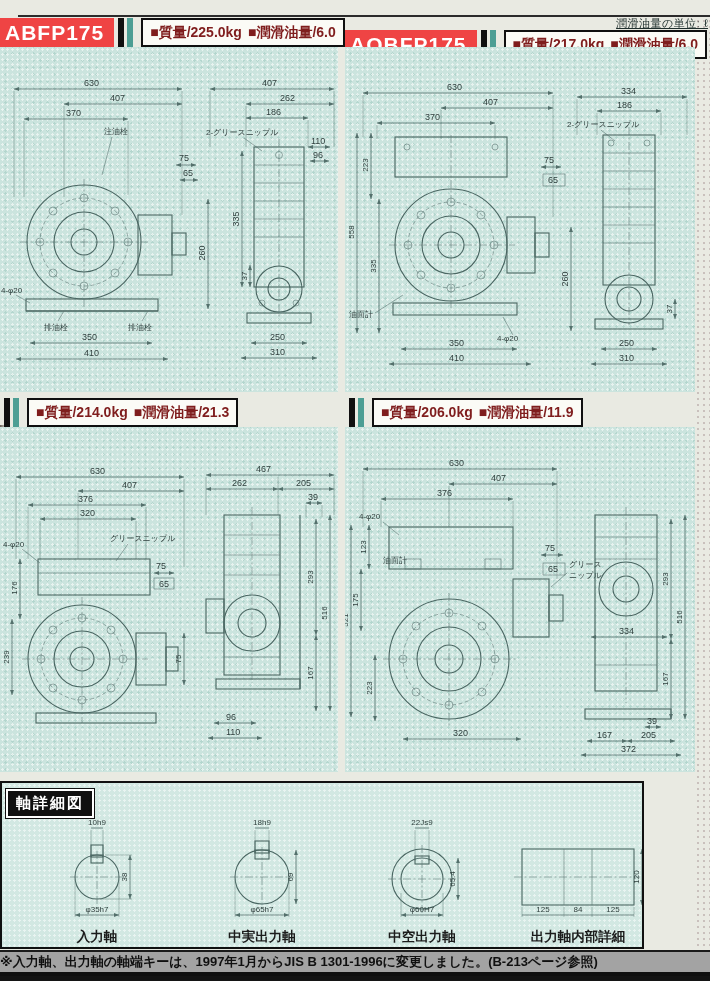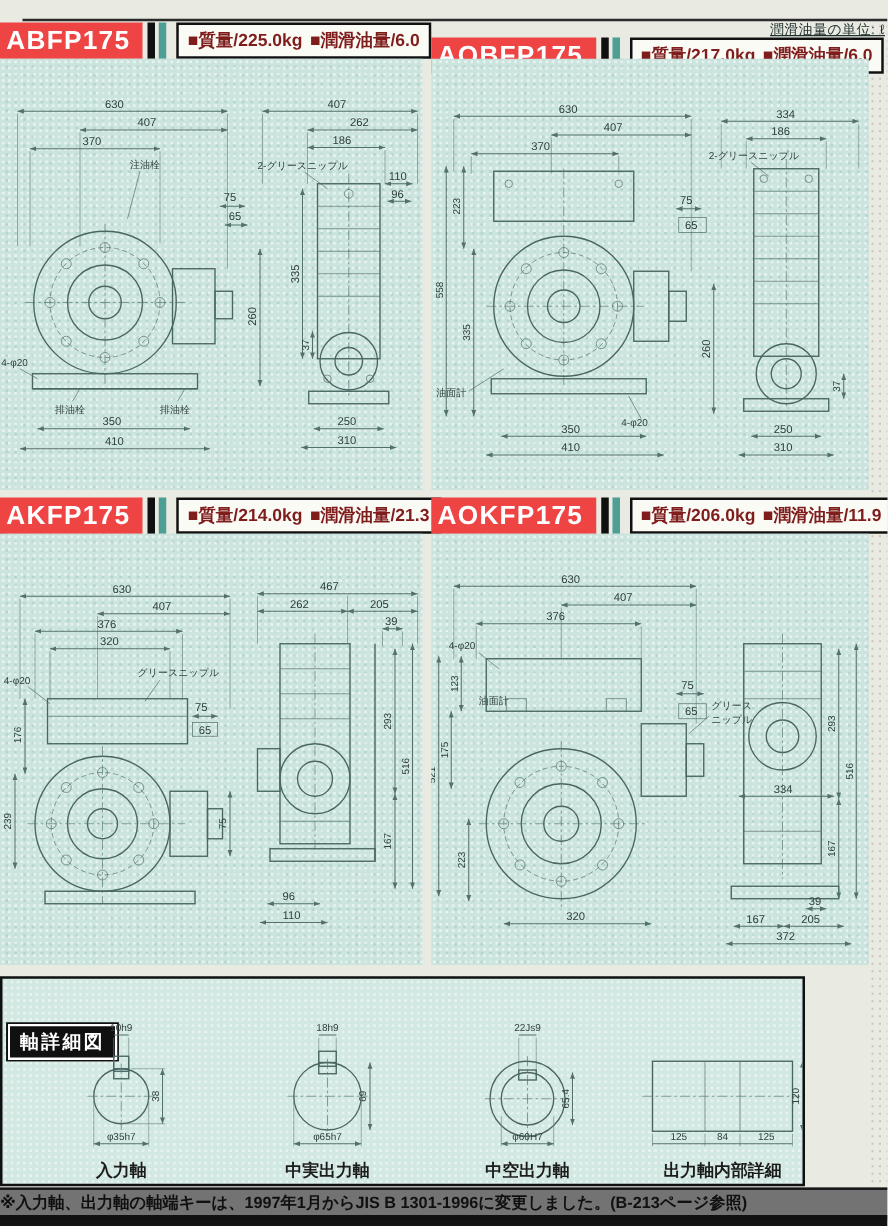--- a/index.html
+++ b/index.html
@@ -25,23 +25,23 @@
     background:linear-gradient(90deg,rgba(60,48,40,.75),rgba(60,48,40,0));}
   .rightstrip{position:absolute;right:0;top:18px;width:15px;bottom:31px;
     background-image:radial-gradient(rgba(170,150,150,.5) .8px,transparent 1px);
     background-size:6px 6px;}
   .bottombox{position:absolute;left:0;top:781px;width:644px;height:168px;
     border:2px solid #101010;box-sizing:border-box;background-color:#d2e8e2;
     background-image:radial-gradient(rgba(255,255,255,.5) 1px,transparent 1.3px);
     background-size:5px 5px;}
   .sectitle{position:absolute;left:3px;top:5px;background:#101010;color:#fff;
     font-size:15px;font-weight:bold;padding:5px 10px;letter-spacing:2px;
-    box-shadow:inset 0 0 0 2px #fff;border:1px solid #101010;margin-top:30px;}
+    box-shadow:inset 0 0 0 2px #fff;border:1px solid #101010;}
   .footnote{position:absolute;left:0;top:950px;width:710px;height:26px;box-sizing:border-box;
-    background:#737373;border-top:2px solid #1a1a1a;border-bottom:4px solid #101010;
+    background:#a3a3a3;border-top:2px solid #1a1a1a;border-bottom:4px solid #101010;
     font-size:13px;font-weight:600;color:#101010;line-height:20px;white-space:nowrap;overflow:hidden;}
   .bstrip{position:absolute;left:0;top:976px;width:710px;height:5px;background:#141414;}
   svg text{font-family:"Liberation Sans","DejaVu Sans",sans-serif;}
   .dt{font-size:9px;fill:#2e3e3c;}
   .dt8{font-size:8px;fill:#2e3e3c;}
   .lbl{font-size:13.5px;font-weight:bold;fill:#1c1c1c;}
   .dim{stroke:#54706c;stroke-width:.8;fill:none;}
   .ext{stroke:#6f8b86;stroke-width:.55;fill:none;}
   .obj{stroke:#4a6662;stroke-width:1.1;fill:none;}
   .thin{stroke:#5b7672;stroke-width:.6;fill:none;}
@@ -263,30 +263,28 @@
     <text class="dt8" x="327" y="262" transform="rotate(-90 327 262)" text-anchor="middle">37</text>
     <line class="dim" x1="256" y1="302" x2="312" y2="302" marker-start="url(#arr)" marker-end="url(#arr)"></line>
     <text class="dt" x="274" y="299">250</text>
     <line class="dim" x1="246" y1="317" x2="322" y2="317" marker-start="url(#arr)" marker-end="url(#arr)"></line>
     <text class="dt" x="274" y="314">310</text>
   </g>
 </svg>
 </div>
 
 <div class="qheader" style="left:0;top:398px;">
-  <div class="namebox">AKFP175</div>
   <div class="bar1"></div>
   <div class="bar2"></div>
   <div class="specbox">
     <span>■質量/214.0kg</span>
     <span>■潤滑油量/21.3</span>
   </div>
 </div>
 <div class="qheader" style="left:345px;top:398px;">
-  <div class="namebox">AOKFP175</div>
   <div class="bar1"></div>
   <div class="bar2"></div>
   <div class="specbox">
     <span>■質量/206.0kg</span>
     <span>■潤滑油量/11.9</span>
   </div>
 </div>
 
 <div class="panel" style="left:0;top:427px;width:338px;height:345px;">
 <svg width="338" height="345" viewBox="0 0 338 345">

